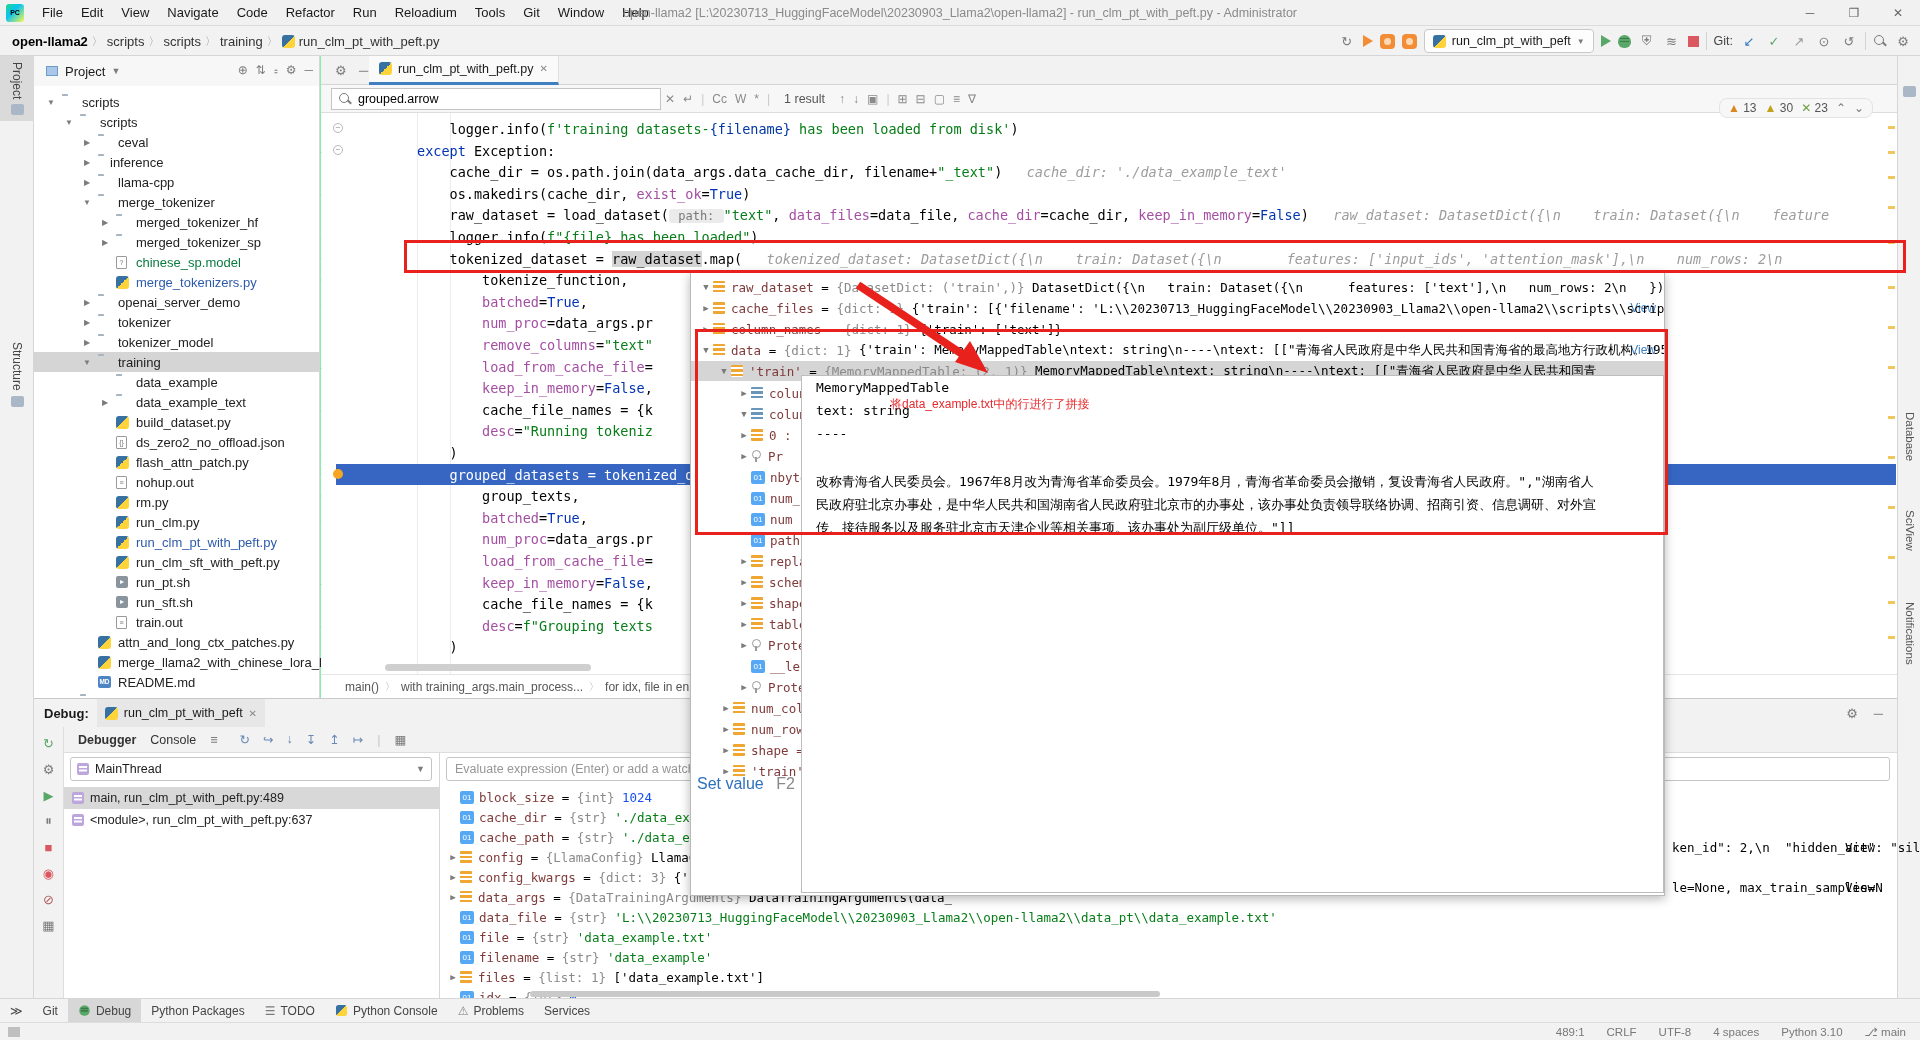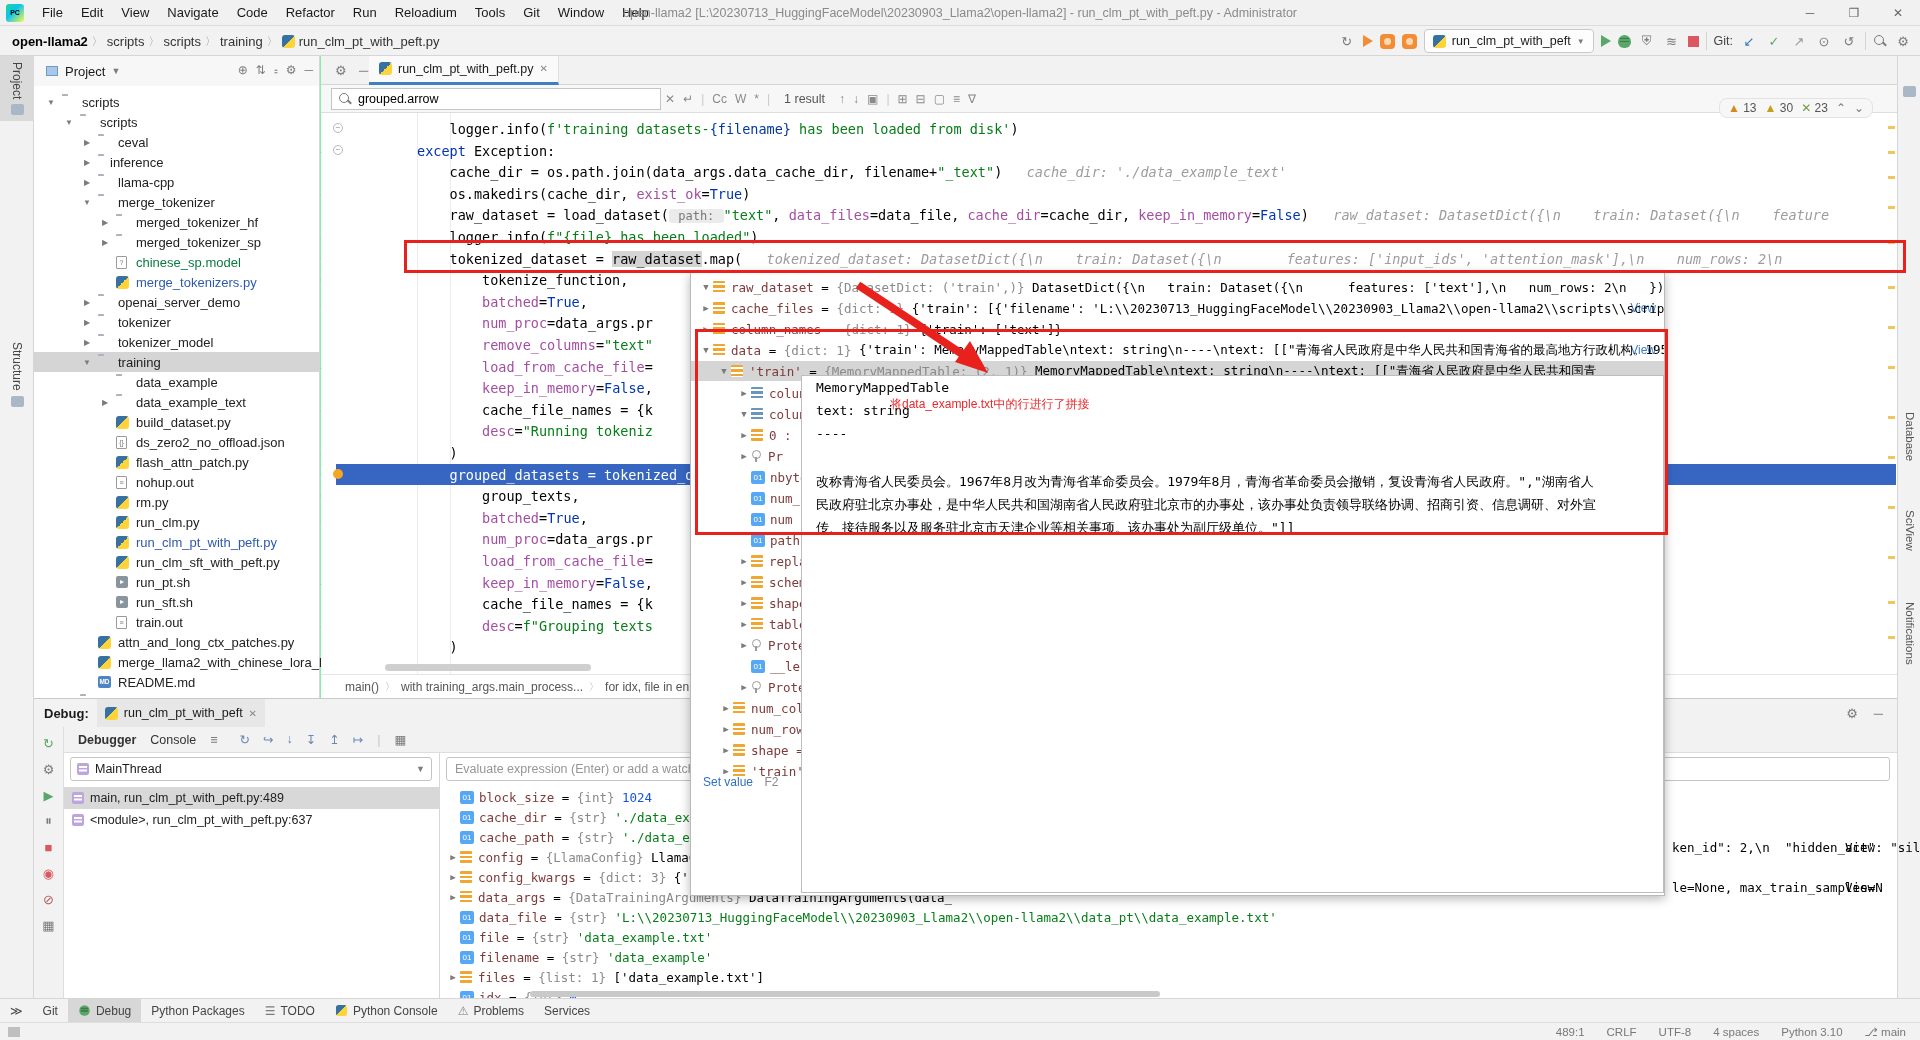--- a/index.html
+++ b/index.html
@@ -125,21 +125,21 @@
   #vars-hsb { position:absolute; left:90px; top:238px; width:630px; height:6px; background:#C9C9C9; border-radius:3px; }
   .frag { position:absolute; font-family:"DejaVu Sans Mono", monospace; font-size:12.5px; white-space:pre; color:#000; }
 
   
   #popup { left:690px; top:272px; width:975px; height:624px; background:#FFF; border:1px solid #B9B9B9; box-shadow:0 3px 10px rgba(0,0,0,.28); z-index:5; }
   .pop-row { position:absolute; left:0; width:973px; height:20px; display:flex; align-items:center; font-size:12.5px; font-family:"DejaVu Sans Mono", monospace; white-space:pre; overflow:hidden; }
   .pop-row.selrow { background:#D5D5D5; }
   .pop-view { position:absolute; font-size:12px; font-family:"Liberation Sans",sans-serif; }
   #viewer { position:absolute; left:110px; top:102px; width:863px; height:518px; background:#FFF; border:1px solid #BDBDBD; z-index:6; }
   .viewer-line { position:absolute; left:14px; white-space:pre; font-family:"DejaVu Sans Mono", monospace; font-size:13px; color:#000; }
-  #setvalue { position:absolute; left:12px; top:502px; font-size:12px; z-index:5; white-space:nowrap; }
+  #setvalue { position:absolute; left:6px; top:502px; font-size:16px; z-index:5; white-space:nowrap; }
   #setvalue .sv { color:#2E71BC; } #setvalue .f2 { color:#8a8a8a; margin-left:8px; }
 
   
   .redbox { position:absolute; border:3px solid #E8211D; z-index:8; pointer-events:none; }
   #red-note { position:absolute; left:890px; top:396px; color:#E8292C; font-size:12px; z-index:9; white-space:nowrap; }
   #arrow-svg { position:absolute; left:0; top:0; width:1920px; height:1040px; z-index:9; pointer-events:none; }
 
   
   #bottombar { left:0; top:998px; width:1920px; height:24px; background:#F2F2F2; border-top:1px solid #D6D6D6; display:flex; align-items:center; font-size:12px; color:#454545; }
   .bb-item { display:flex; align-items:center; gap:5px; padding:0 10px; height:24px; }

